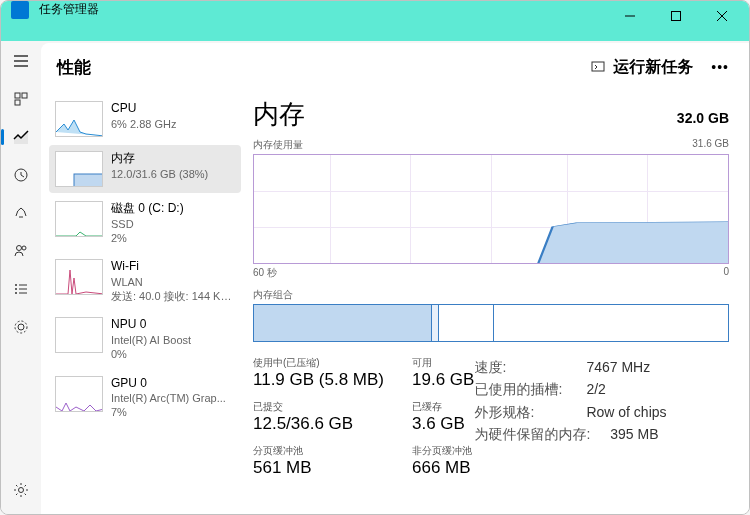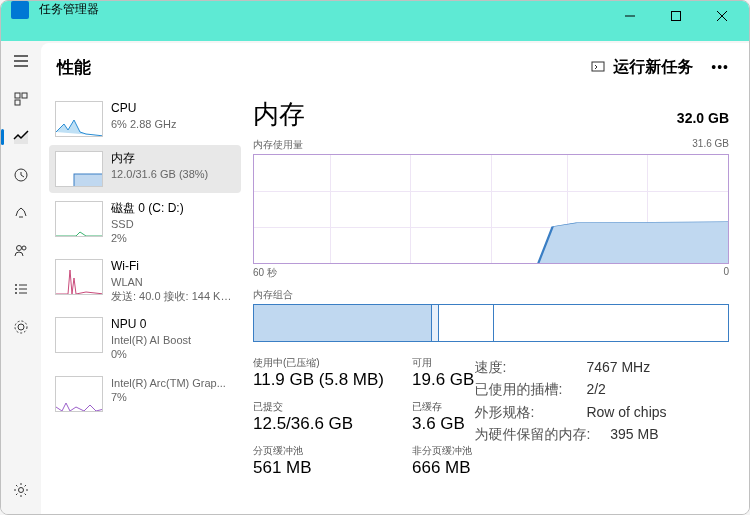--- a/index.html
+++ b/index.html
@@ -231,20 +231,21 @@
               <span class="side-sub">0%</span>
             </div>
         </div>
         <div class="side-item">
           <div class="thumb">
               <svg width="48" height="36">
                 <polyline points="0,30 6,34 10,26 14,34 20,30 28,34 34,28 40,34 48,32" fill="none" stroke="#9b5fc9" stroke-width="1"></polyline>
               </svg>
             </div>
           <div class="side-text">
+              <span class="side-name">GPU 0</span>
               <span class="side-sub">Intel(R) Arc(TM) Grap...</span>
               <span class="side-sub">7%</span>
             </div>
         </div>
       </div>
 
       <div class="detail">
         <div class="detail-head">
           <div class="detail-title">内存</div>
           <div class="detail-total">32.0 GB</div>

